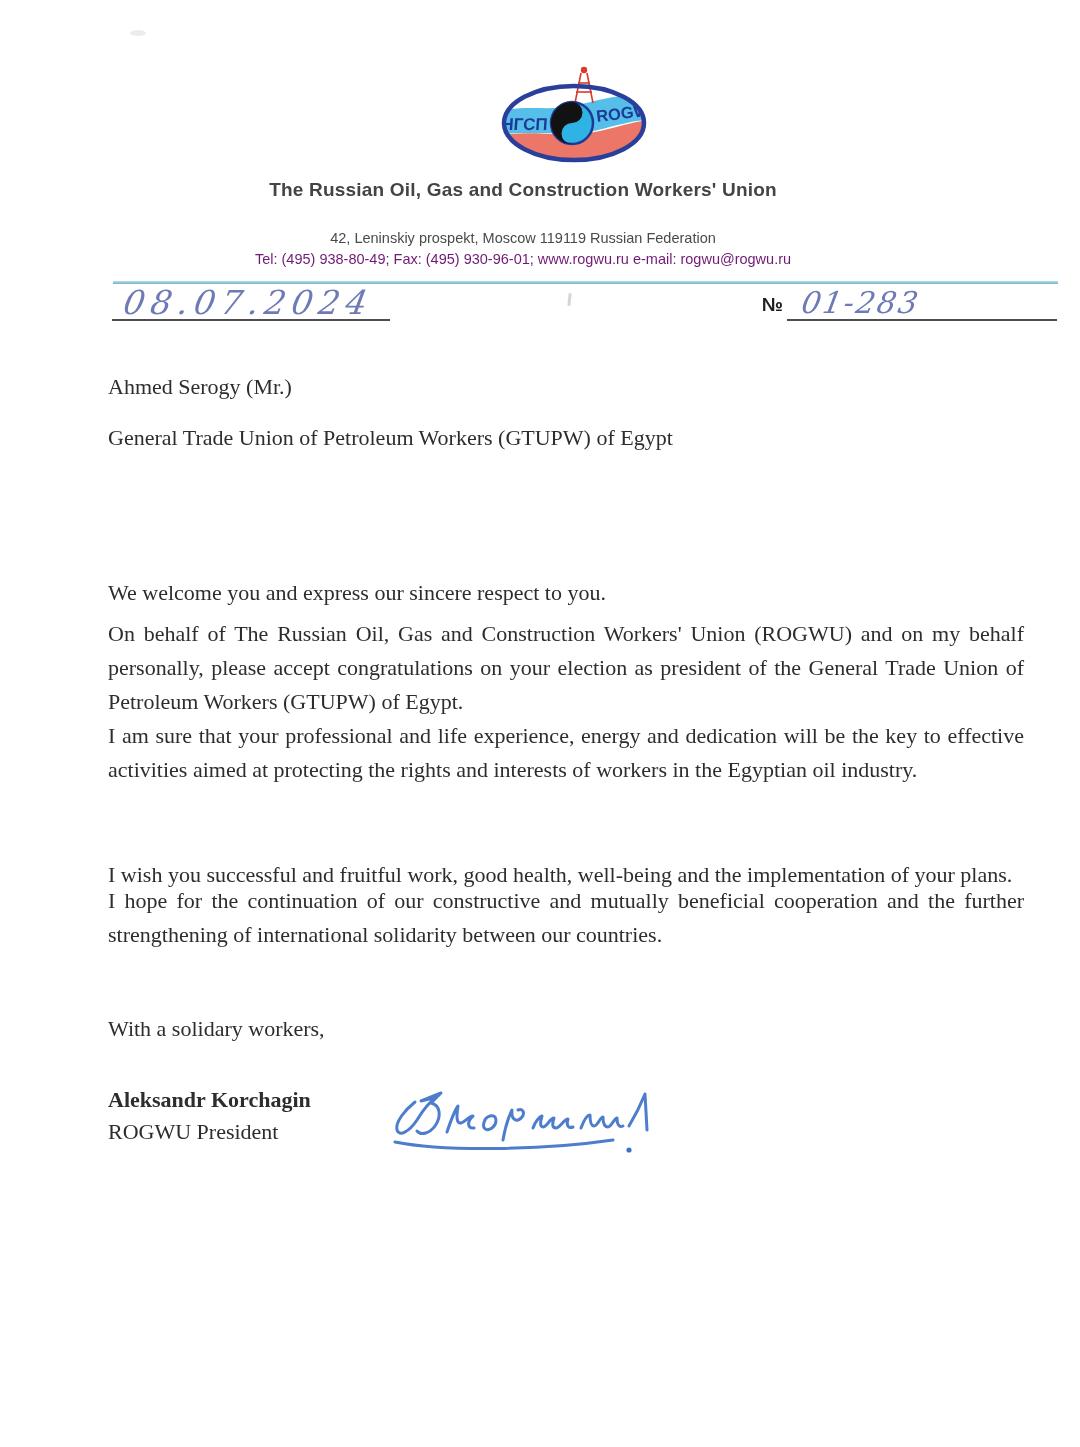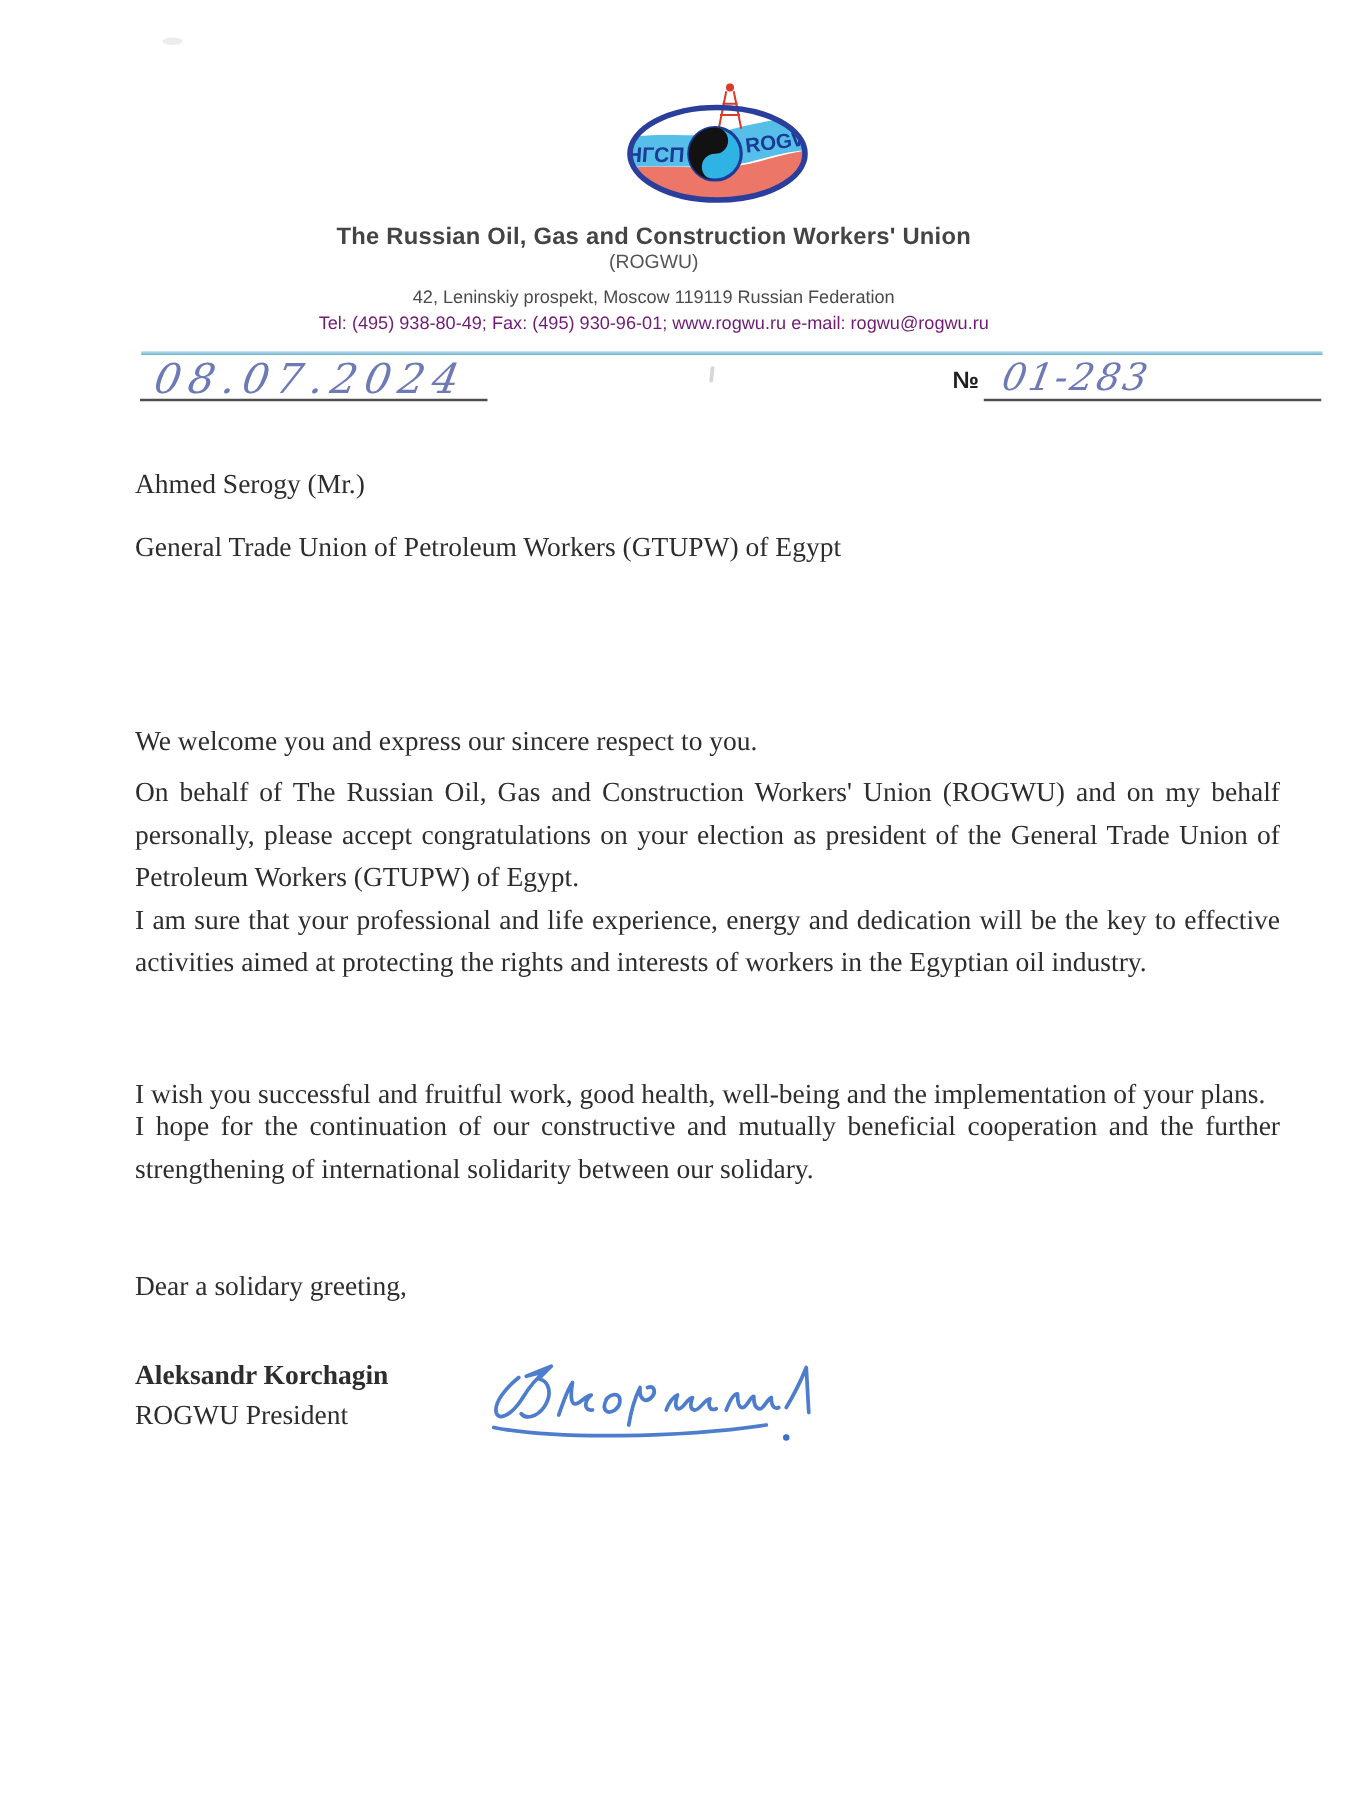--- a/index.html
+++ b/index.html
@@ -86,40 +86,39 @@
       <circle cx="74" cy="64" r="21" fill="#2fb2e4" stroke="#1d3a96" stroke-width="2.5"></circle>
       <path d="M 74,43 a 21,21 0 0 0 0,42 a 10.5,10.5 0 0 1 0,-21 a 10.5,10.5 0 0 0 0,-21 Z" fill="#121212"></path>
       <circle cx="74" cy="53.5" r="3" fill="#121212"></circle>
       <circle cx="74" cy="74.5" r="3" fill="#2fb2e4"></circle>
     </g>
 
     <ellipse cx="76" cy="64" rx="70" ry="37" fill="none" stroke="#2a3f9b" stroke-width="4.5"></ellipse>
   </svg>
 
   <div class="lh-line lh-org">The Russian Oil, Gas and Construction Workers' Union</div>
-  <div class="lh-line lh-abbr">(ROGWU)</div>
   <div class="lh-line lh-addr">42, Leninskiy prospekt, Moscow 119119 Russian Federation</div>
   <div class="lh-line lh-tel">Tel: (495) 938-80-49; Fax: (495) 930-96-01; www.rogwu.ru e-mail: rogwu@rogwu.ru</div>
 
   <div class="rule-blue"></div>
   <div class="hw date-hw">08.07.2024</div>
   <div class="date-underline"></div>
   <div class="num-label">№</div>
   <div class="hw num-hw">01-283</div>
   <div class="num-underline"></div>
 
   <div class="t recipient-name">Ahmed Serogy (Mr.)</div>
   <div class="t recipient-org">General Trade Union of Petroleum Workers (GTUPW) of Egypt</div>
 
   <div class="t p1">We welcome you and express our sincere respect to you.</div>
   <div class="t p2 just">On behalf of The Russian Oil, Gas and Construction Workers' Union (ROGWU) and on my behalf personally, please accept congratulations on your election as president of the General Trade Union of Petroleum Workers (GTUPW) of Egypt.</div>
   <div class="t p3 just">I am sure that your professional and life experience, energy and dedication will be the key to effective activities aimed at protecting the rights and interests of workers in the Egyptian oil industry.</div>
   <div class="t p4 just">I wish you successful and fruitful work, good health, well-being and the implementation of your plans.</div>
-  <div class="t p5 just">I hope for the continuation of our constructive and mutually beneficial cooperation and the further strengthening of international solidarity between our solidary.</div>
-  <div class="t closing">Dear a solidary greeting,</div>
+  <div class="t p5 just">I hope for the continuation of our constructive and mutually beneficial cooperation and the further strengthening of international solidarity between our countries.</div>
+  <div class="t closing">With a solidary workers,</div>
 
   <div class="t signer-name bold">Aleksandr Korchagin</div>
   <div class="t signer-title">ROGWU President</div>
 
   <svg class="sig-svg" width="268" height="78" viewBox="0 0 268 78">
     <g fill="none" stroke="#3e72c8" stroke-width="3" stroke-linecap="round" stroke-linejoin="round" opacity="0.92">
 
       <path d="M 30,22 C 20,30 10,42 12,50 C 14,57 24,52 32,40 C 38,30 44,22 52,17 L 36,21 L 56,13 L 46,23 C 55,25 57,36 50,46 C 45,53 36,56 32,51"></path>
 
       <path d="M 62,52 C 66,40 70,30 73,26 C 71,38 72,44 76,43 C 80,42 84,36 88,36 C 82,41 82,49 89,48"></path>

